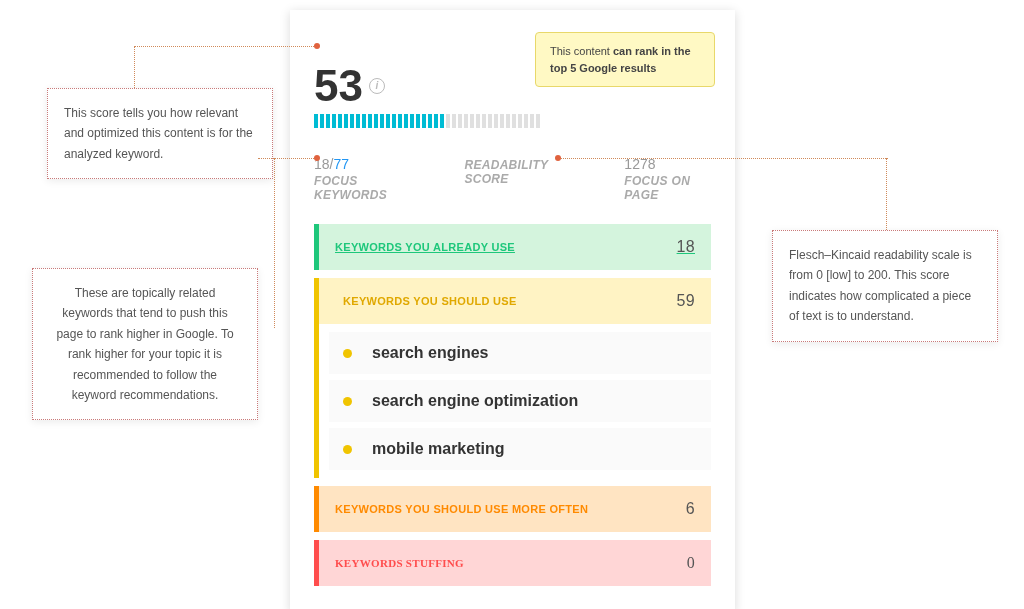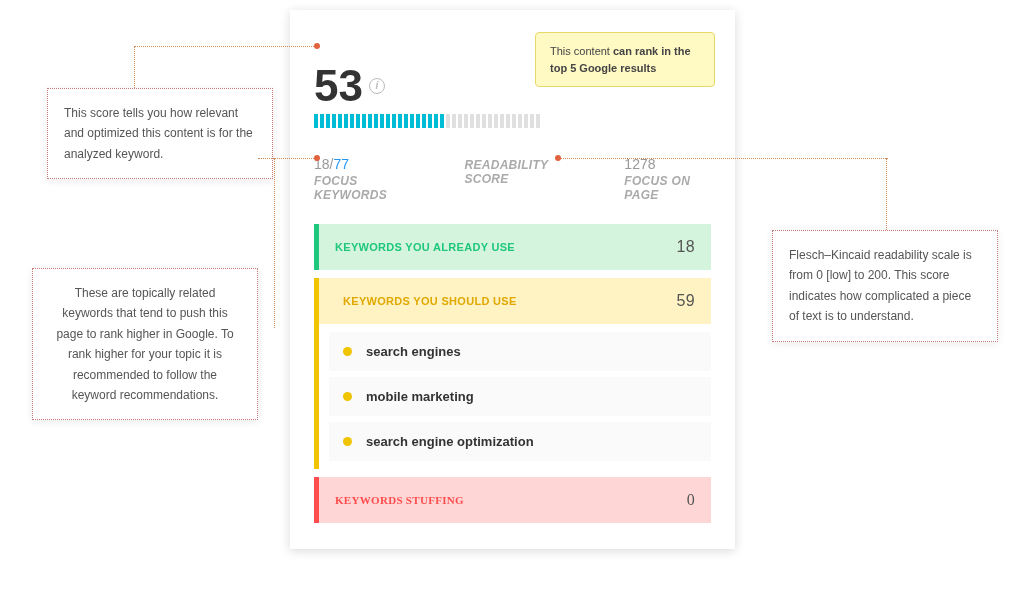--- a/index.html
+++ b/index.html
@@ -115,41 +115,41 @@
     letter-spacing: 0.3px;
     border-left: 5px solid;
     margin-bottom: 8px;
   }
   .sec .count {
     margin-left: auto;
     font-size: 16px;
     font-weight: 400;
     color: #555;
   }
-  .sec.green  { background: #d4f4dd; border-color: #1ec77b; color: #1ec77b; }
+  .sec.green  { background: #d4f4dd; border-color: #1ec77b; color: #1ec77b; text-decoration: underline; }
   .sec.yellow { background: #fff3c4; border-color: #f0c400; color: #e0a800; padding-left: 24px; }
   .sec.orange { background: #ffe4c2; border-color: #ff8a00; color: #ff8a00; }
   .sec.red    { background: #ffd6d6; border-color: #ff4d4d; color: #ff4d4d; font-family: Liberation Serif, serif; }
 
   .kw-list {
     border-left: 5px solid #f0c400;
     margin-top: -8px;
     margin-bottom: 8px;
     padding: 2px 0 2px 10px;
   }
   .kw-item {
     display: flex;
     align-items: center;
     background: #fafafa;
     margin: 6px 0;
     padding: 12px 14px;
-    font-size: 13px;
+    font-size: 16px;
     font-weight: 700;
     color: #333;
-    gap: 14px;
+    gap: 20px;
   }
   .dot {
     width: 9px; height: 9px; border-radius: 50%;
     background: #f0c400;
   }
 
   
   .callout {
     position: absolute;
     background: #fff;
@@ -262,28 +262,32 @@
       <span>KEYWORDS YOU SHOULD USE</span>
       <span class="count">59</span>
     </div>
     <div class="kw-list" id="kwlist">
         <div class="kw-item">
           <span class="dot"></span>
           <span>search engines</span>
         </div>
         <div class="kw-item">
           <span class="dot"></span>
-          <span>mobile marketing</span>
+          <span>search engine optimization</span>
         </div>
         <div class="kw-item">
           <span class="dot"></span>
-          <span>search engine optimization</span>
+          <span>mobile marketing</span>
         </div>
       </div>
 
+    <div class="sec orange">
+      <span>KEYWORDS YOU SHOULD USE MORE OFTEN</span>
+      <span class="count">6</span>
+    </div>
 
     <div class="sec red">
       <span>KEYWORDS STUFFING</span>
       <span class="count">0</span>
     </div>
 
   </div>
 </div>
 
 <div class="callout c1">This score tells you how relevant and optimized this content is for the analyzed keyword.</div>

